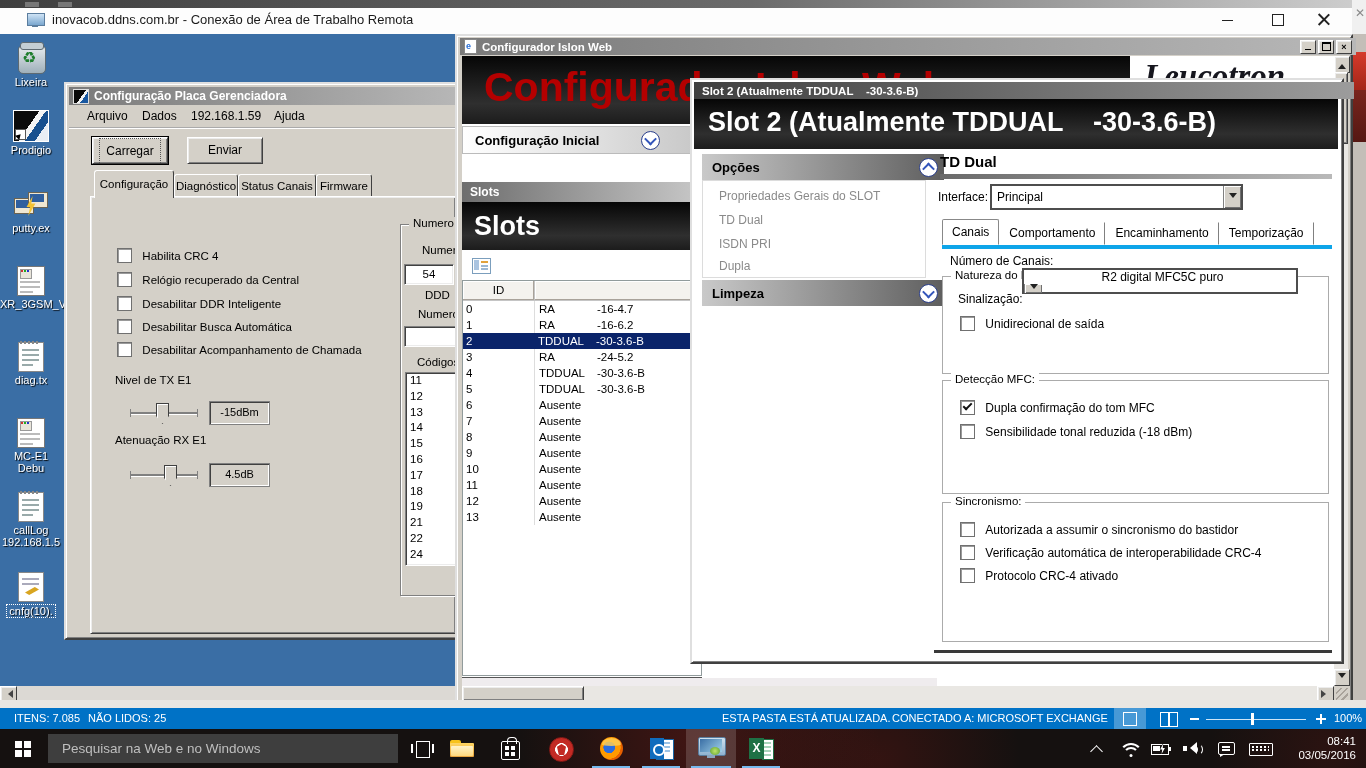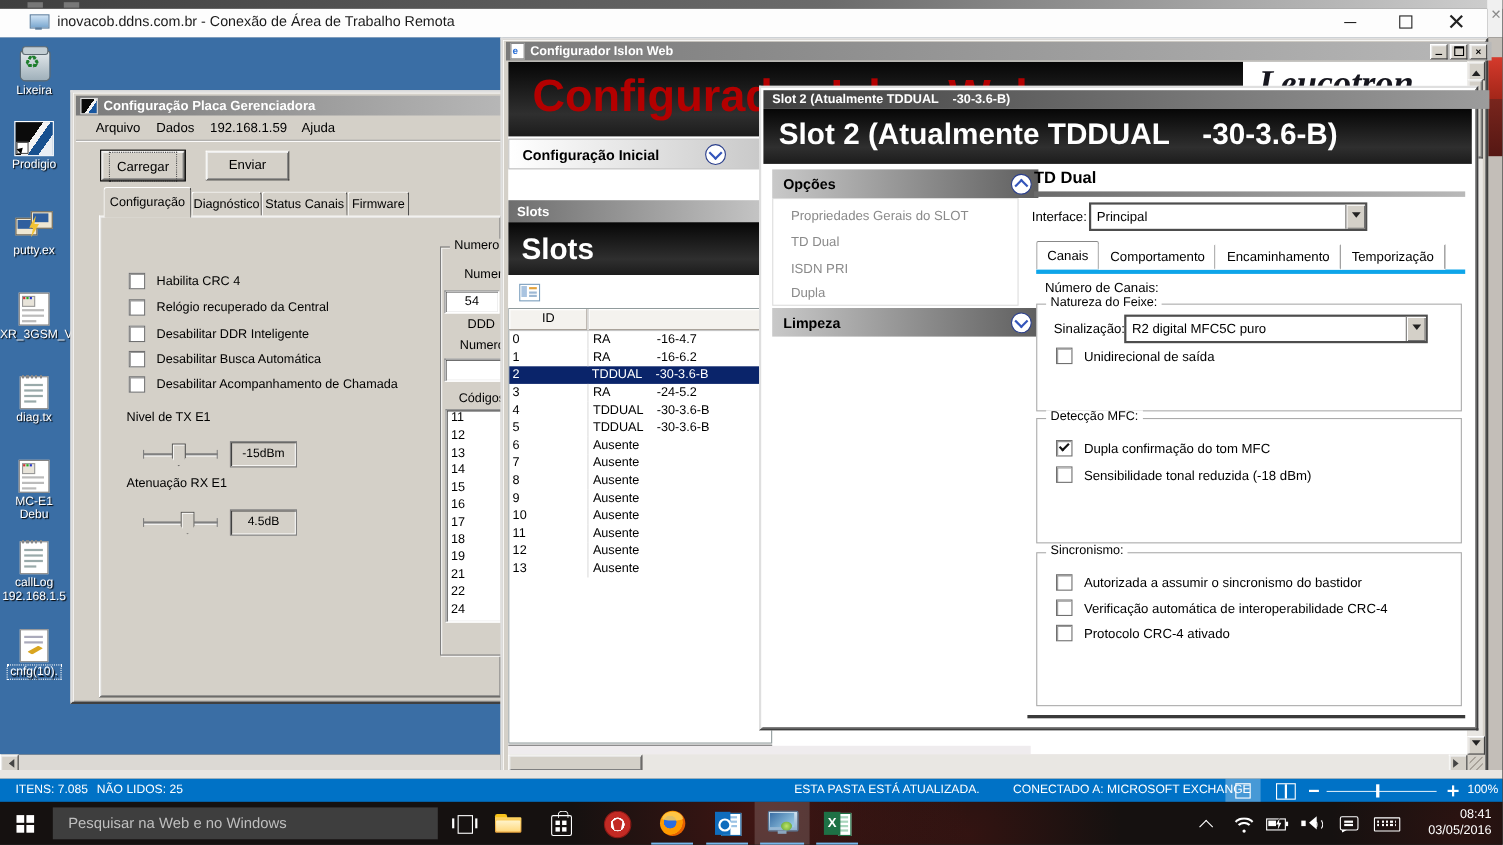--- a/index.html
+++ b/index.html
@@ -460,21 +460,21 @@
       <span class="wtab">Encaminhamento</span>
       <span class="wtab">Temporização</span>
     </div>
 
     <span class="abs" style="left:258px;top:174px;">Número de Canais:</span>
 
     <div class="grp grp-white" style="left:250px;top:196px;width:385px;height:96px;background:#fff;">
       <span class="glab" style="background:#fff;">Natureza do Feixe:</span>
     </div>
     <span class="abs" style="left:266px;top:212px;">Sinalização:</span>
-    <div class="combo abs" style="left:330px;top:206px;width:272px;height:22px;">
+    <div class="combo abs" style="left:330px;top:188px;width:272px;height:22px;flex-direction:column;">
       <span class="cv">R2 digital MFC5C puro</span>
       <span class="cbtn">
           <span class="tri-dn" style="margin:0;"></span>
         </span>
     </div>
     <div class="abs" style="left:268px;top:236px;">
       <span class="cb"></span>
       <span class="cbl" style="font-size:12px;">Unidirecional de saída</span>
     </div>
 
@@ -513,21 +513,21 @@
     <div class="sbtn" style="position:absolute;left:0;top:0;width:15px;height:14px;">
         <span class="tri-lt" style="margin:0;"></span>
       </div>
   </div>
   <div class="abs" style="left:0;top:700px;width:1366px;height:8px;background:#e8e6e2;z-index:35;"></div>
 
   <div class="abs" style="left:0;top:708px;width:1366px;height:21px;background:#0072C6;color:#fff;font-size:11px;z-index:40;">
     <span class="abs" style="left:14px;top:4px;">ITENS: 7.085</span>
     <span class="abs" style="left:88px;top:4px;">NÃO LIDOS: 25</span>
     <span class="abs" style="left:722px;top:4px;">ESTA PASTA ESTÁ ATUALIZADA.</span>
-    <span class="abs" style="left:892px;top:4px;margin-left:29px;">CONECTADO A: MICROSOFT EXCHANGE</span>
+    <span class="abs" style="left:892px;top:4px;">CONECTADO A: MICROSOFT EXCHANGE</span>
     <span class="abs" style="left:1114px;top:0;width:32px;height:21px;background:rgba(255,255,255,0.28);">
       <span class="abs" style="left:9px;top:4px;width:12px;height:12px;border:1.5px solid #fff;"></span>
     </span>
     <span class="abs" style="left:1160px;top:4px;width:16px;height:13px;border:1.5px solid #fff;">
       <span class="abs" style="left:7px;top:0;width:1.5px;height:13px;background:#fff;"></span>
     </span>
     <span class="abs" style="left:1190px;top:10px;width:9px;height:2px;background:#fff;"></span>
     <span class="abs" style="left:1206px;top:10.5px;width:100px;height:1px;background:#cfe6f7;"></span>
     <span class="abs" style="left:1251px;top:5px;width:3px;height:12px;background:#fff;"></span>
     <span class="abs" style="left:1316px;top:6px;width:10px;height:10px;">

